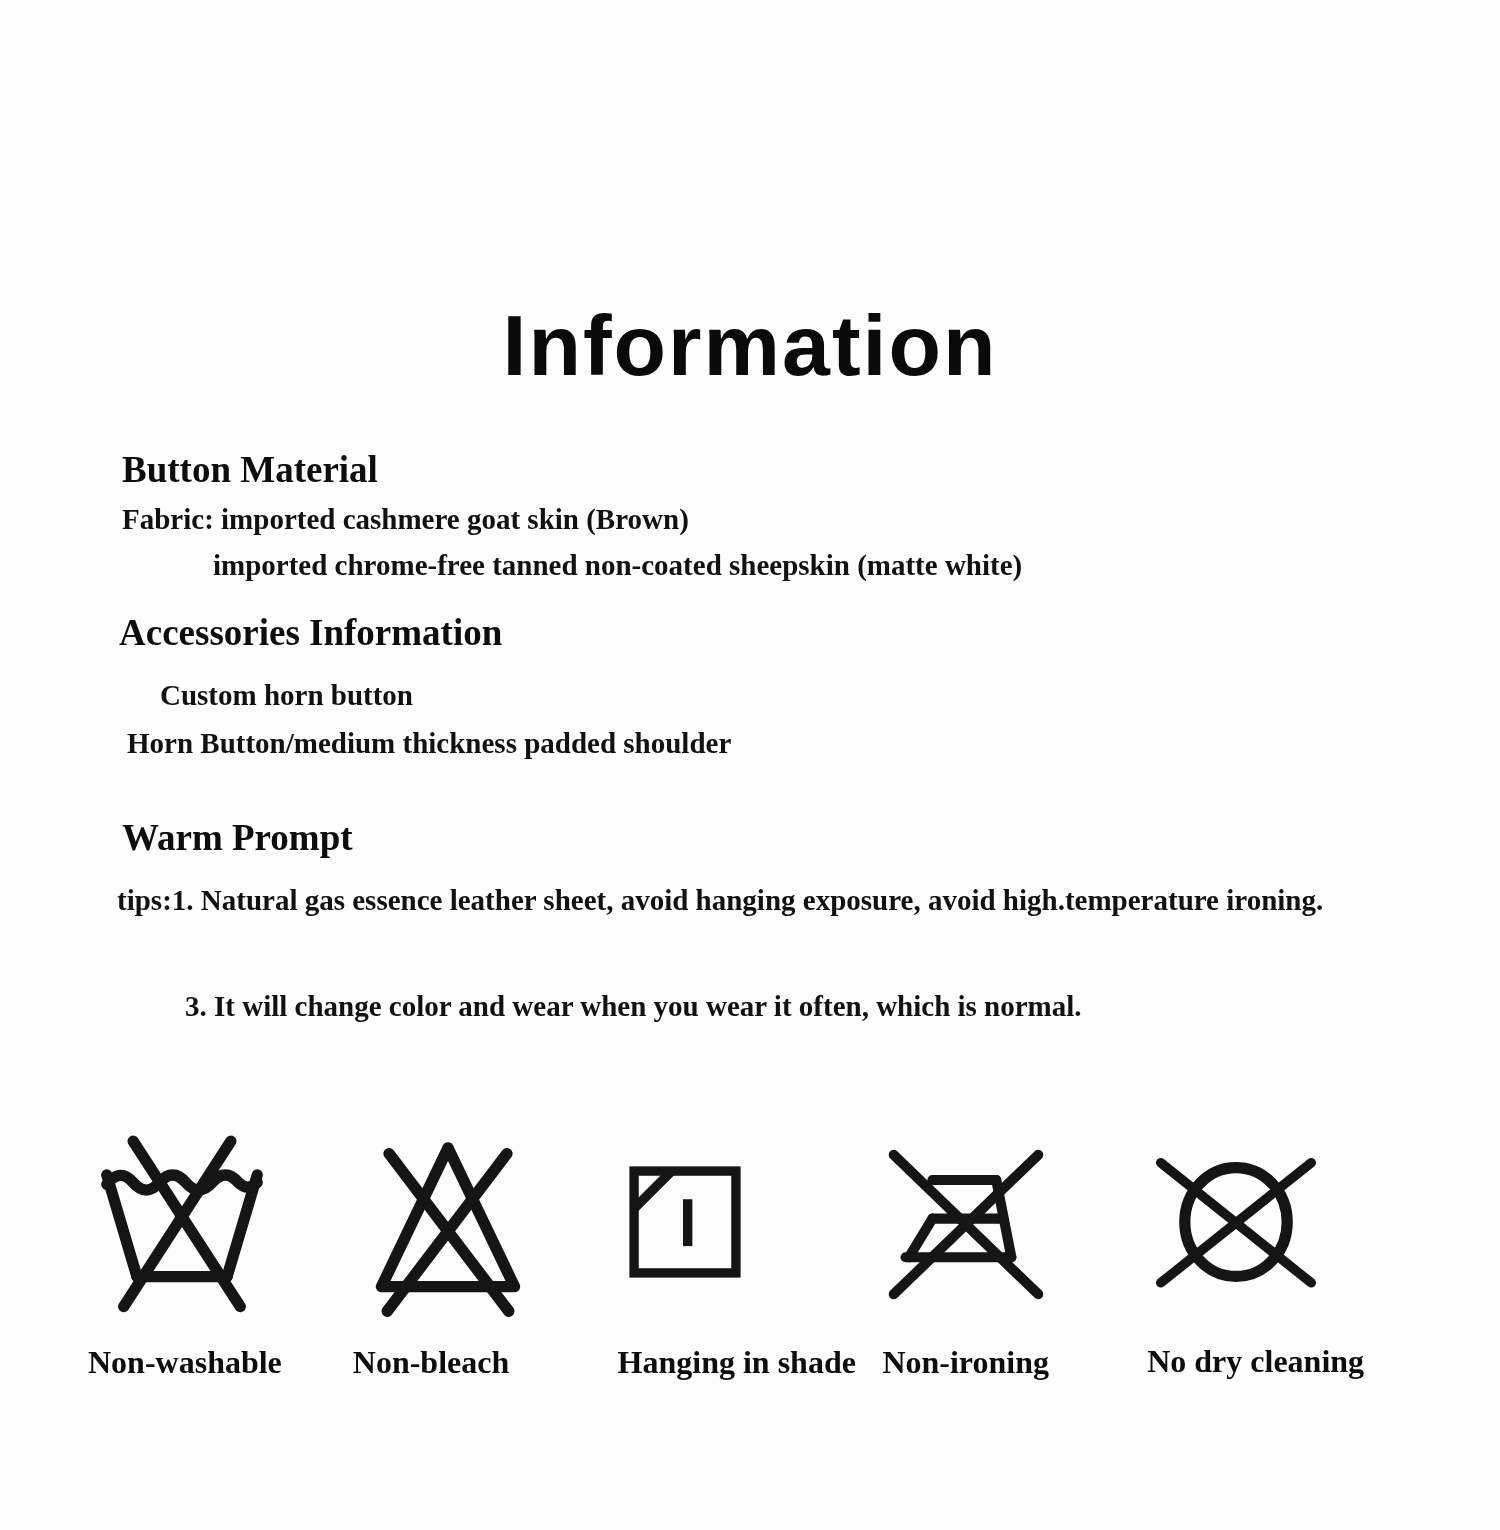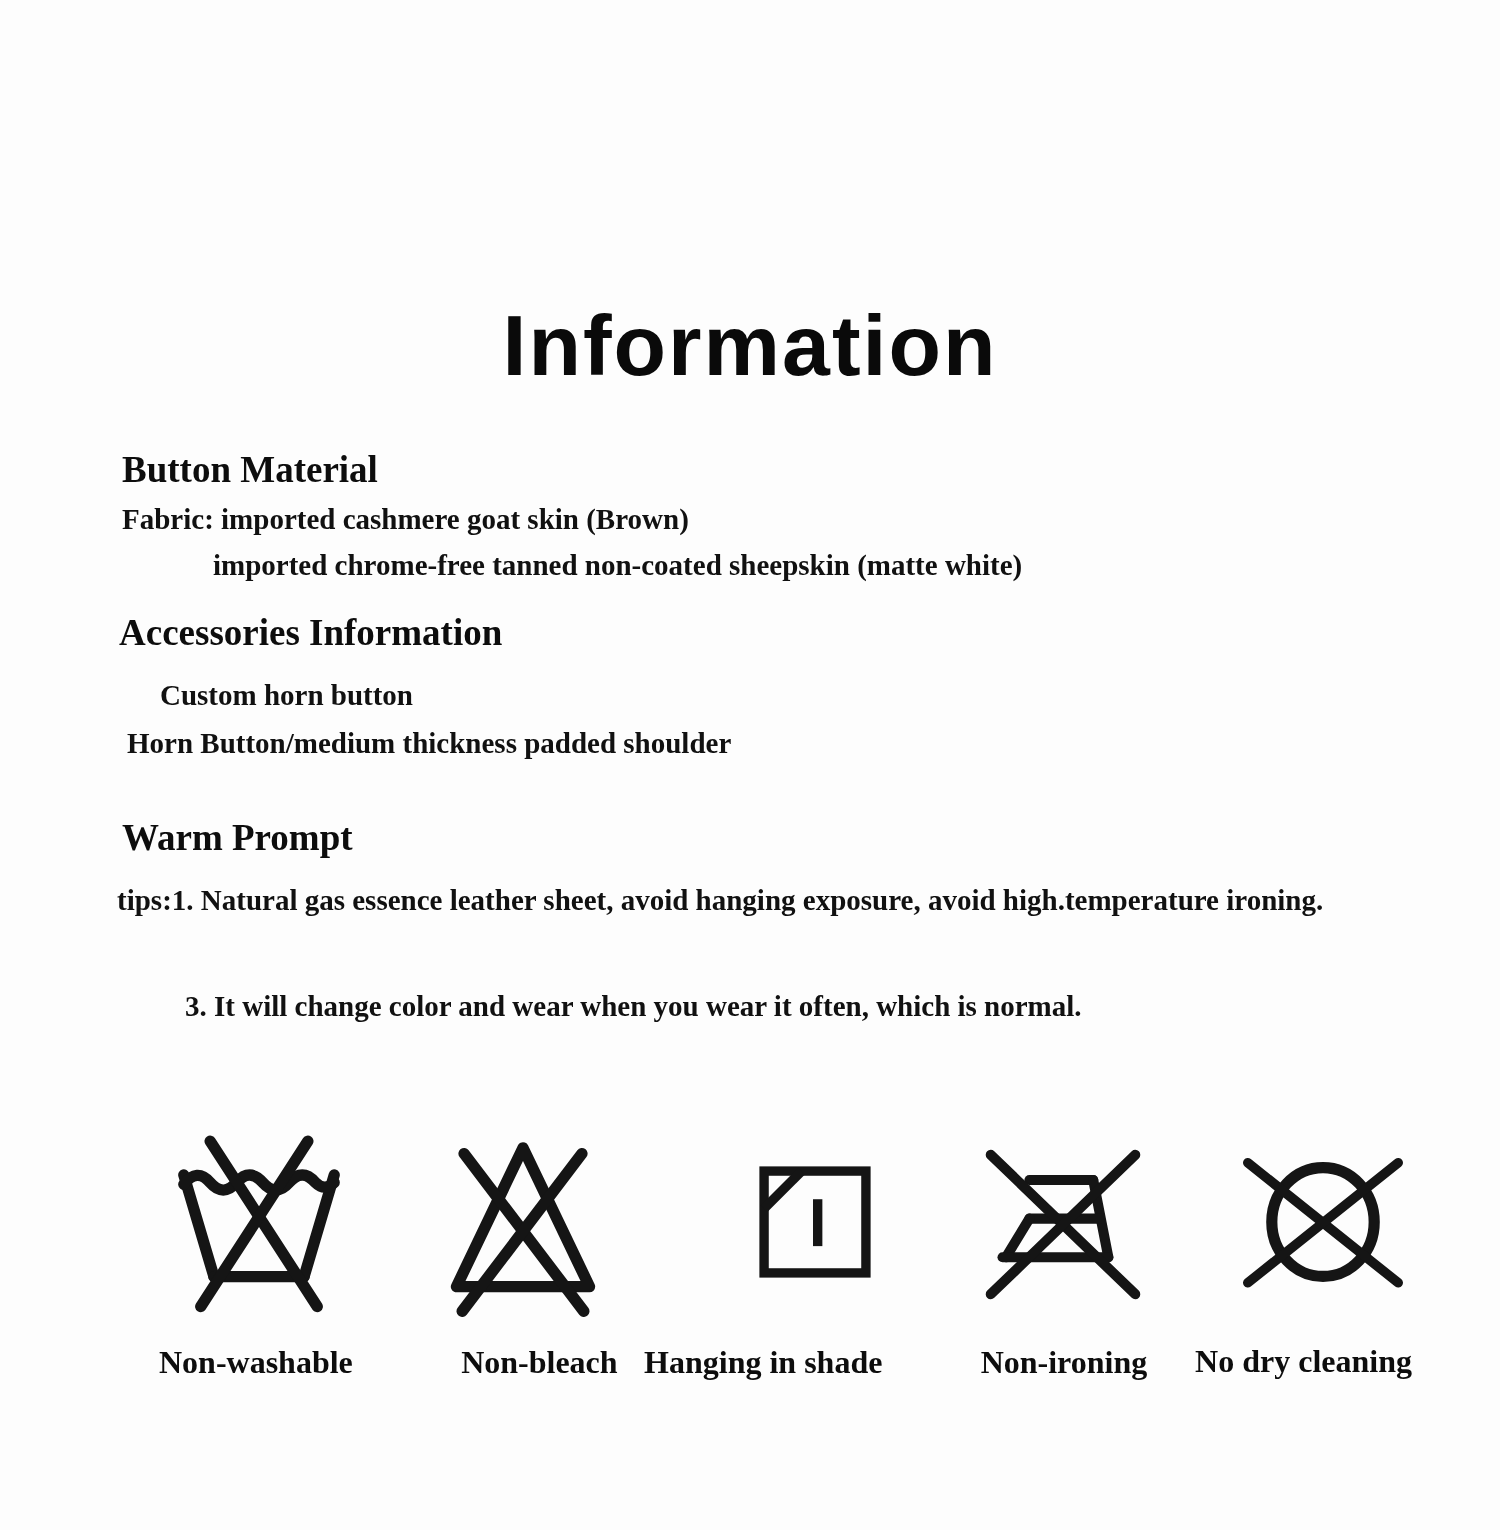--- a/index.html
+++ b/index.html
@@ -67,21 +67,21 @@
     position: absolute;
     left: 88px;
     top: 1124px;
     width: 1324px;
     display: flex;
   }
   .sym-cell {
     width: 265px;
     display: flex;
     flex-direction: column;
-    align-items: flex-end;
+    align-items: flex-start;
   }
   .sym-icon {
     height: 196px;
     display: flex;
     align-items: center;
     justify-content: center;
   }
   .sym-icon svg {
     display: block;
   }

